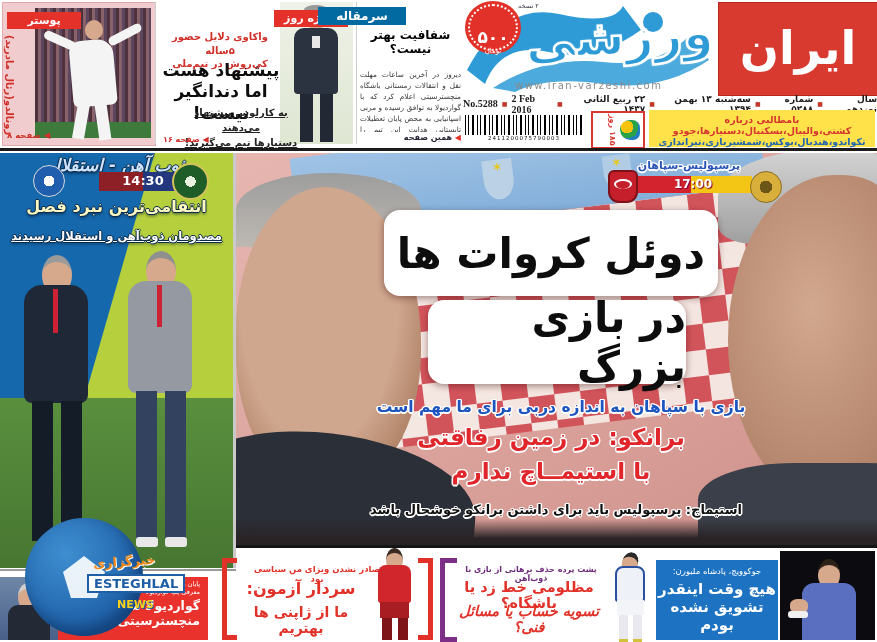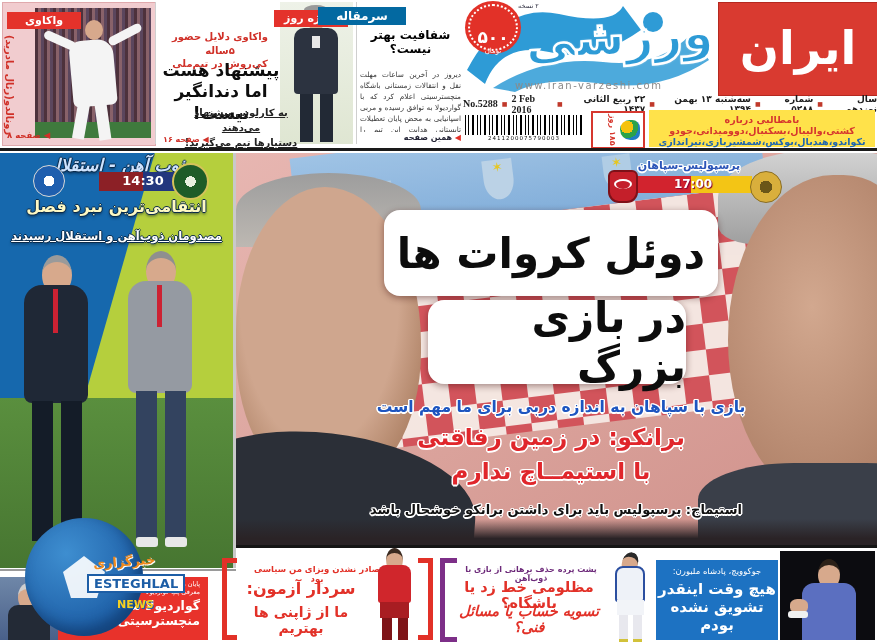--- a/index.html
+++ b/index.html
@@ -32,21 +32,21 @@
   <div class="abs poster">
     <div class="abs crowd" style="left:32px;top:5px;width:116px;height:130px;">
       <div class="abs" style="left:0;bottom:0;width:100%;height:16px;background:#3f7a3d;"></div>
       <div class="abs" style="left:36px;top:32px;width:44px;height:66px;background:#f4f4f4;border-radius:12px 16px 6px 6px;transform:rotate(-5deg);"></div>
       <div class="abs" style="left:8px;top:28px;width:34px;height:9px;background:#f4f4f4;border-radius:5px;transform:rotate(24deg);"></div>
       <div class="abs" style="left:72px;top:22px;width:36px;height:9px;background:#f4f4f4;border-radius:5px;transform:rotate(-28deg);"></div>
       <div class="abs skin" style="left:50px;top:12px;width:18px;height:20px;border-radius:50%;"></div>
       <div class="abs" style="left:40px;top:95px;width:12px;height:36px;background:#f4f4f4;transform:rotate(10deg);"></div>
       <div class="abs" style="left:62px;top:96px;width:12px;height:36px;background:#f4f4f4;transform:rotate(-8deg);"></div>
     </div>
-    <div class="abs label" style="left:4px;top:9px;width:74px;height:17px;line-height:17px;font-size:11px;background:#e4322b;">واکاوی</div>
+    <div class="abs label" style="left:4px;top:9px;width:74px;height:17px;line-height:17px;font-size:11px;background:#e4322b;">پوستر</div>
     <div class="abs b" style="left:1px;top:30px;height:102px;writing-mode:vertical-rl;color:#d03028;font-size:10px;">رونالدو(رئال مادرید)</div>
     <div class="abs b" style="left:4px;bottom:5px;font-size:8.5px;color:#d03028;direction:rtl;">
       <span>◀</span>
       <span>صفحه ۸</span>
     </div>
   </div>
   <div class="abs vdiv" style="left:155px;top:2px;height:142px;"></div>
 
   <div class="abs" style="left:157px;top:2px;width:198px;height:142px;background:#fff;">
     <div class="abs" style="left:123px;top:0;width:73px;height:142px;background:linear-gradient(#eef2e8,#dfe6d2);">
@@ -115,21 +115,21 @@
 
     <div class="abs" style="left:2px;top:115px;width:118px;height:28px;">
       <div class="barcode" style="width:100%;height:20px;"></div>
       <div class="ctr" style="font-size:5.5px;letter-spacing:1px;color:#111;direction:ltr;">2411200075790003</div>
     </div>
     <div class="abs" style="left:128px;top:111px;width:50px;height:34px;border:2px solid #d6372e;background:#fff;display:flex;align-items:center;">
       <div style="width:20px;height:20px;margin:0 3px;border-radius:55% 45% 40% 60%;background:radial-gradient(circle at 35% 35%,#f4c20d 0 35%,#2aa24a 35% 62%,#1f7dc4 62% 100%);"></div>
       <div class="b" style="writing-mode:vertical-rl;font-size:8px;color:#d6372e;">۱۸۵ روز</div>
     </div>
     <div class="abs b ctr" style="left:186px;top:110px;width:226px;height:37px;background:#ffe24a;padding-top:4px;box-sizing:border-box;">
-      <div style="font-size:9.5px;color:#d6372e;">بامطالبی درباره کشتی،والیبال،بسکتبال،دوومیدانی،جودو</div>
+      <div style="font-size:9.5px;color:#d6372e;">بامطالبی درباره کشتی،والیبال،بسکتبال،دستیارها،جودو</div>
       <div style="font-size:9.5px;color:#1f66b0;">تکواندو،هندبال،بوکس،شمشیربازی،تیراندازی و...</div>
     </div>
   </div>
 
   <div class="abs badge ctr" style="left:468px;top:4px;width:46px;height:43px;">
     <div class="b" style="font-size:17px;margin-top:21px;">۵۰۰</div>
     <div style="font-size:7px;">تومان</div>
   </div>
   <div class="abs" style="left:518px;top:2px;font-size:6.5px;color:#334;">۲ نسخه</div>
 

